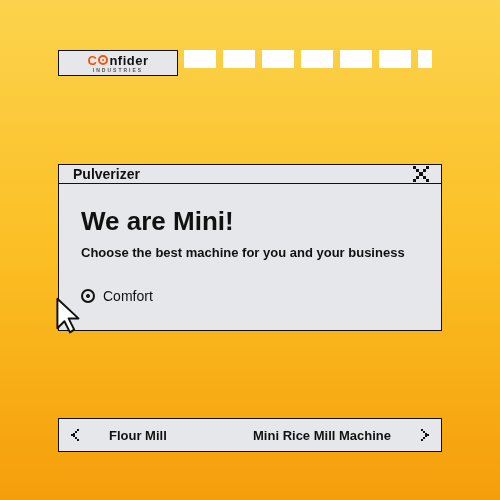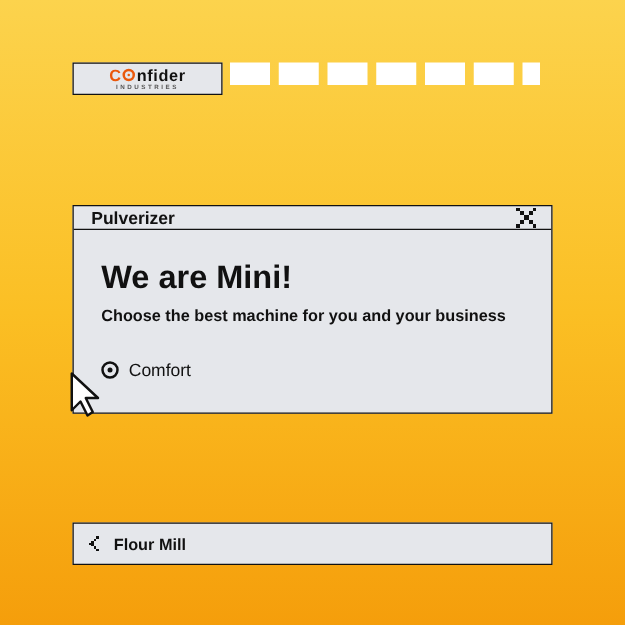--- a/index.html
+++ b/index.html
@@ -161,21 +161,21 @@
     top: 418px;
     height: 34px;
     background: #e5e7eb;
     border: 1.5px solid #111;
     display: flex;
     align-items: center;
     justify-content: space-between;
     padding: 0 10px;
   }
   .pager-side {
-    display:flex; align-items:center; gap:8px;
+    display:flex; align-items:center; gap:26px;
     font-size: 13px; font-weight:700; color:#111;
   }
   .chev { width:14px; height:14px; }
 </style>
 </head>
 <body>
 
 <div class="topbar">
   <div class="logo-box">
     <div class="logo-inner">
@@ -243,13 +243,27 @@
           <rect x="6" y="3" width="2" height="2"></rect>
         <rect x="4" y="5" width="2" height="2"></rect>
           <rect x="2" y="6" width="2" height="2"></rect>
         <rect x="4" y="7" width="2" height="2"></rect>
           <rect x="6" y="9" width="2" height="2"></rect>
         <rect x="8" y="11" width="2" height="2"></rect>
       </g>
     </svg>
     <span>Flour Mill</span>
   </div>
+  <div class="pager-side">
+    <span>Mini Rice Mill Machine</span>
+    <svg class="chev" viewBox="0 0 14 14" shape-rendering="crispEdges">
+      <g fill="#111">
+        <rect x="4" y="1" width="2" height="2"></rect>
+          <rect x="6" y="3" width="2" height="2"></rect>
+        <rect x="8" y="5" width="2" height="2"></rect>
+          <rect x="10" y="6" width="2" height="2"></rect>
+        <rect x="8" y="7" width="2" height="2"></rect>
+          <rect x="6" y="9" width="2" height="2"></rect>
+        <rect x="4" y="11" width="2" height="2"></rect>
+      </g>
+    </svg>
+  </div>
 </div>
 
 </body></html>

